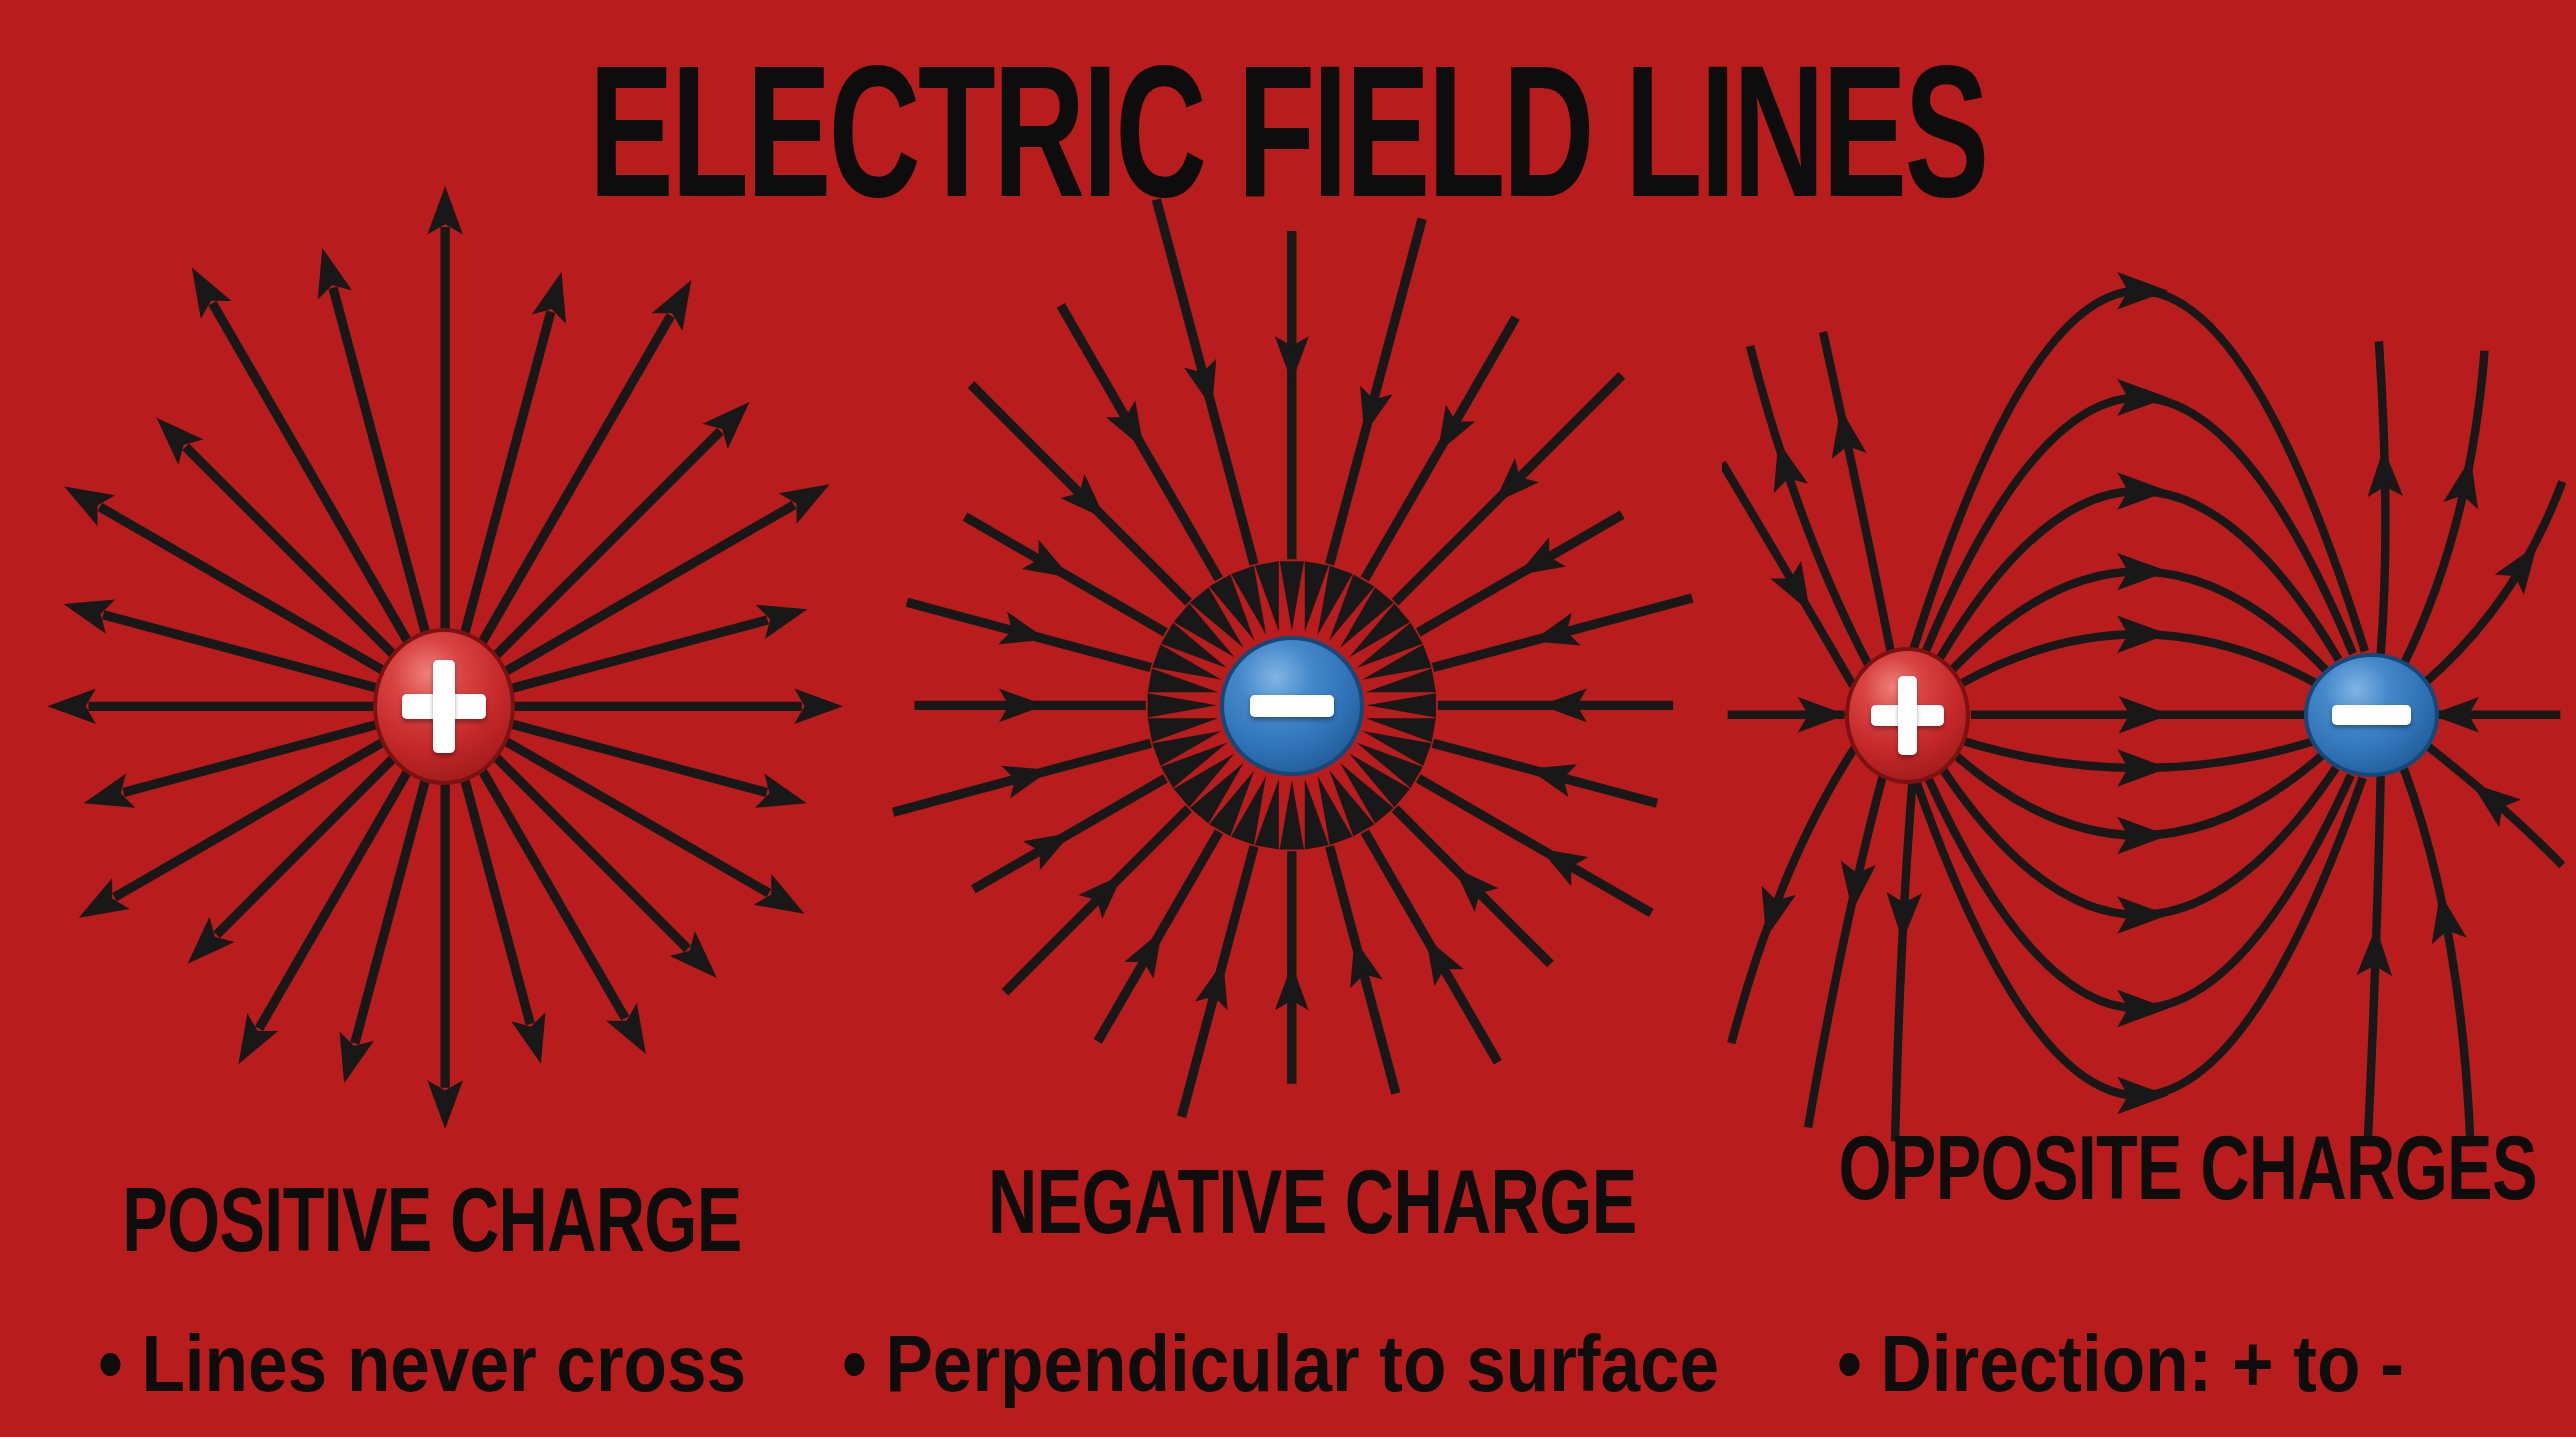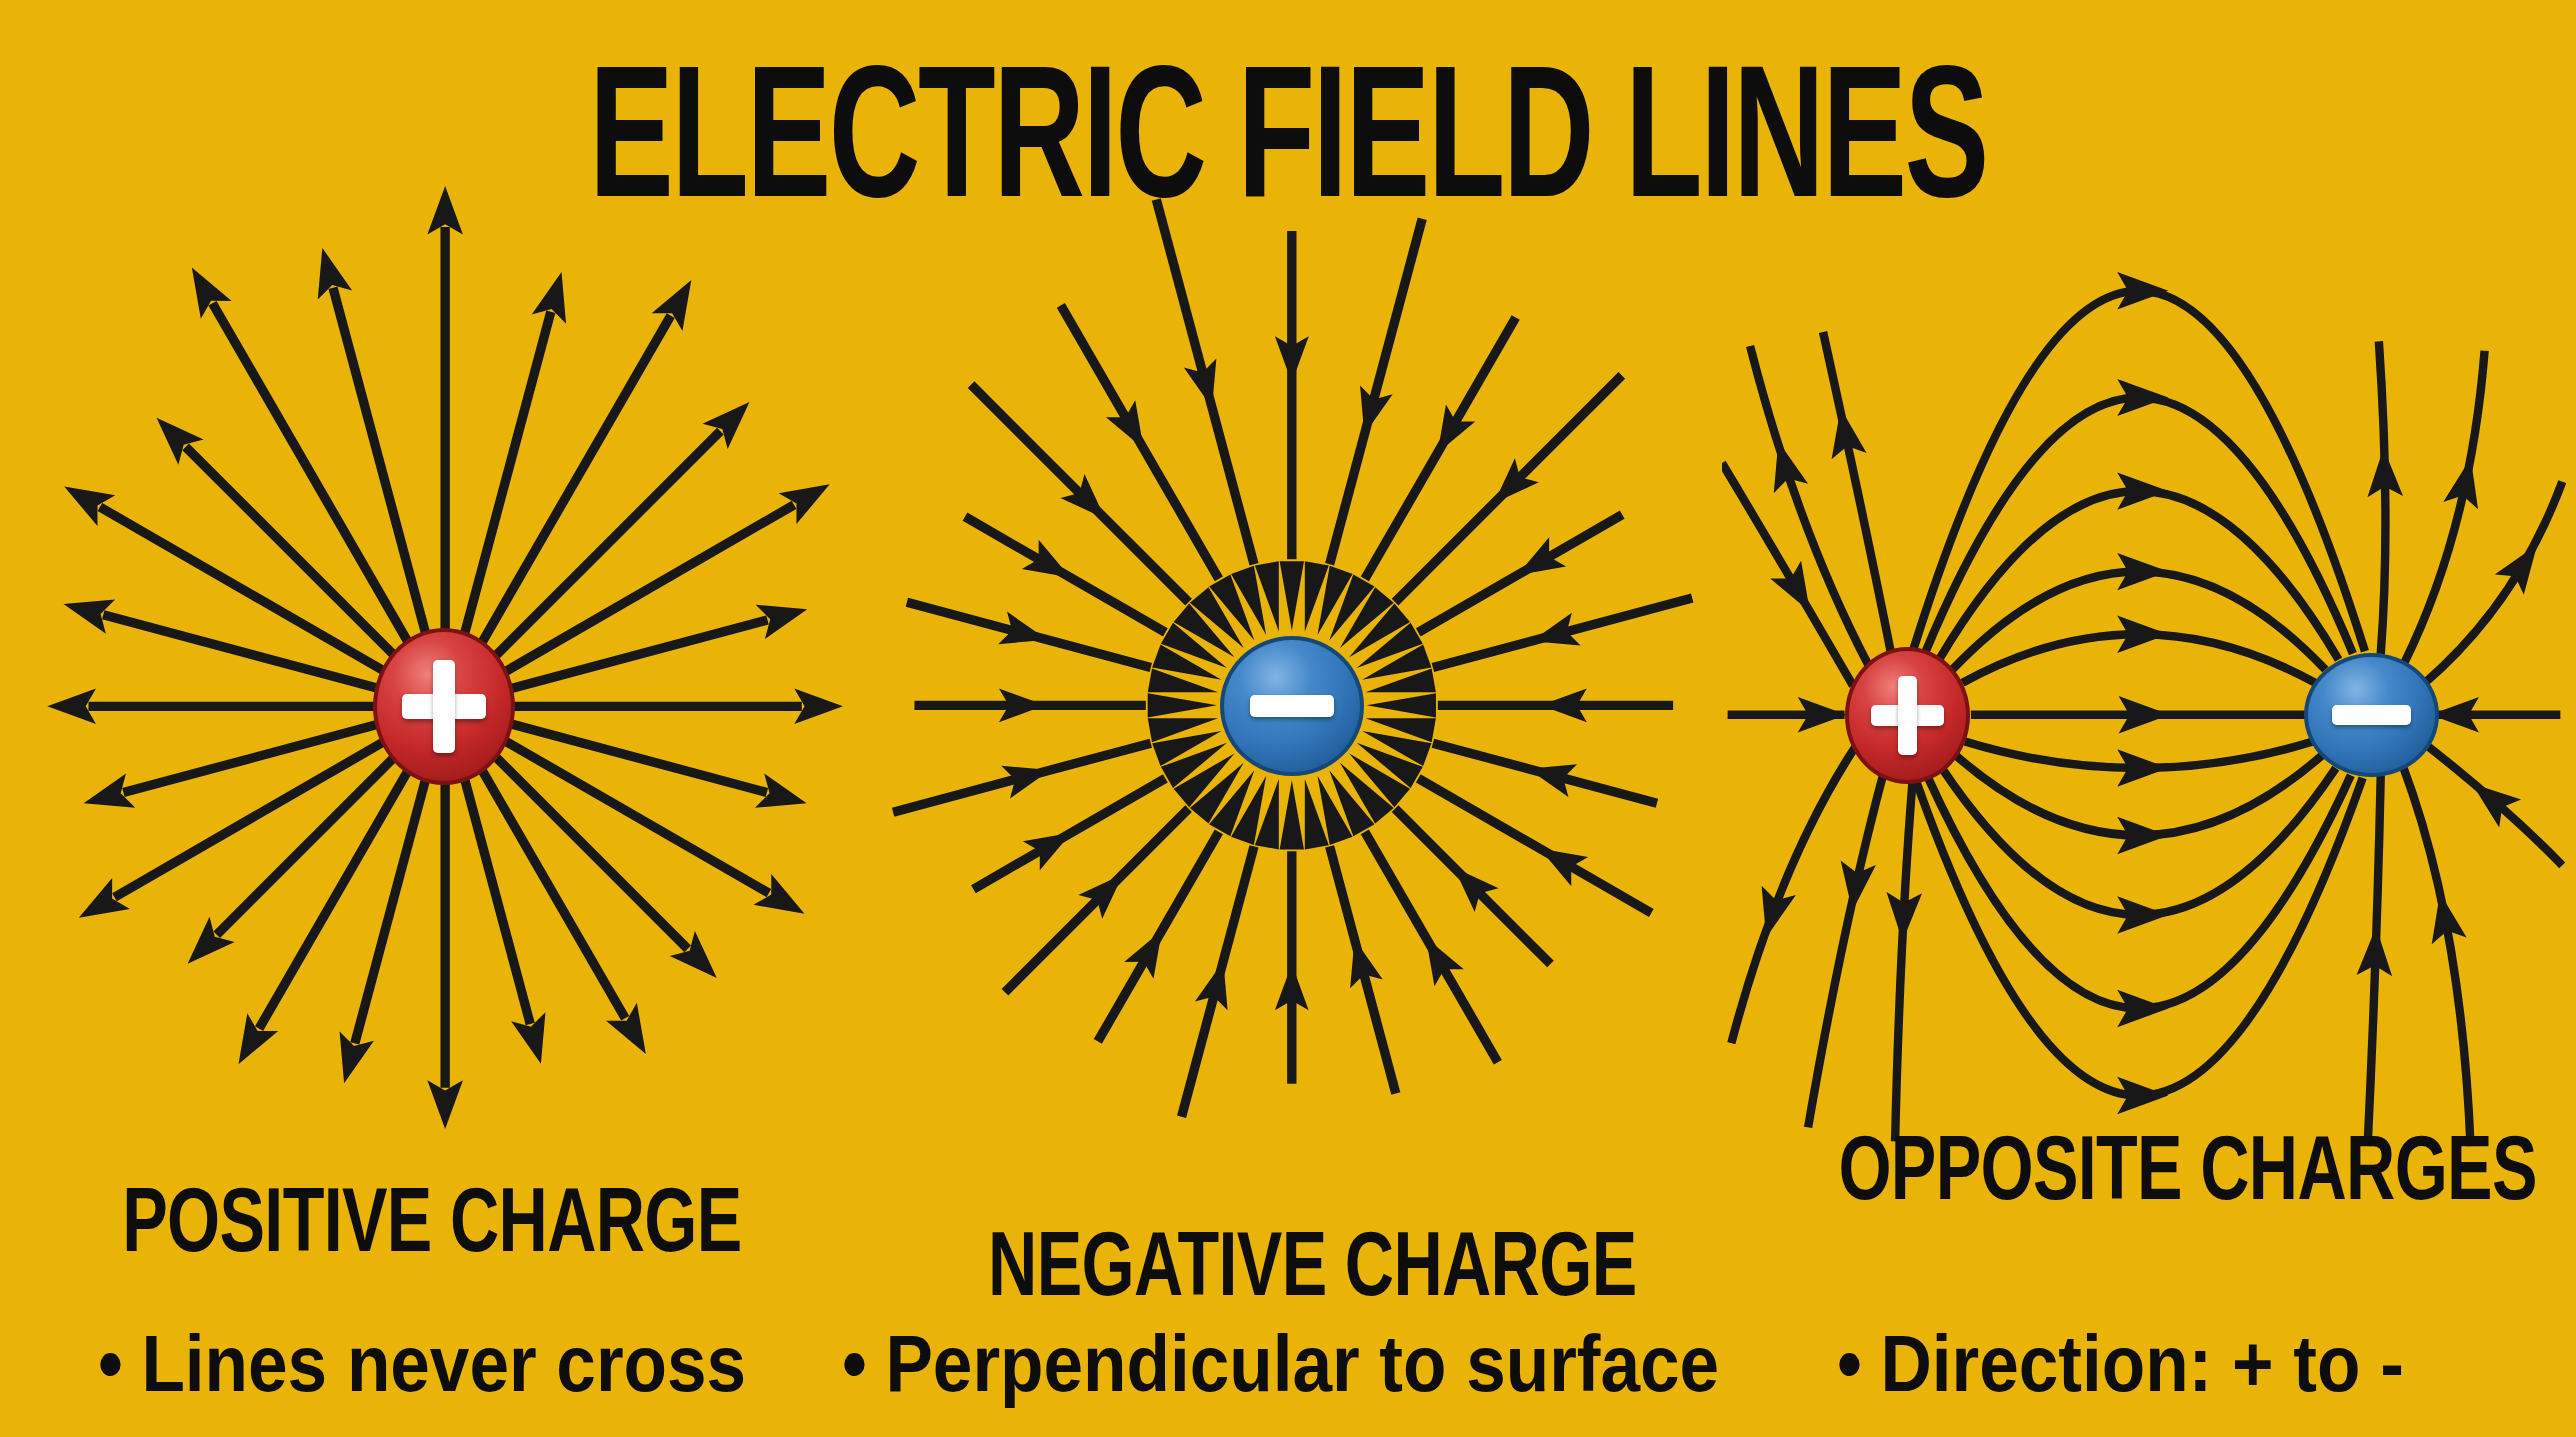--- a/index.html
+++ b/index.html
@@ -1,16 +1,16 @@
 <!DOCTYPE html>
 <html style="font-size:15px"><head>
 <meta charset="utf-8">
 <style>
   html,body{margin:0;padding:0;background:#e8e8e8;}
-  .canvas{position:relative;width:2576px;height:1438px;background:#eab308;overflow:hidden;
+  .canvas{position:relative;width:2576px;height:1438px;background:#b91c1c;overflow:hidden;
           font-family:"Liberation Sans", sans-serif;color:#111;}
   .title-wrap{position:absolute;left:0;top:24px;width:2576px;text-align:center;}
   .title-text{display:inline-block;font-size:187px;font-weight:700;letter-spacing:-3.7px;
               transform:scaleX(0.68);transform-origin:center;white-space:nowrap;color:#0d0d0d;}
   .diagram{position:absolute;top:0;left:0;}
   svg.field{position:absolute;}
   .charge{position:absolute;border-radius:50%;box-sizing:border-box;}
   .charge.pos{background:radial-gradient(circle at 38% 28%, #ef807c 0%, #d84341 26%, #c52829 55%, #a01b1b 84%, #8a1414 100%);
               border:4.7px solid #7c1111;}
   .charge.neg{background:radial-gradient(circle at 38% 28%, #82b4e4 0%, #4589cb 28%, #2f72b6 58%, #1d578f 88%, #174d81 100%);
@@ -182,21 +182,21 @@
         <polygon points="509.3,629.0 566.9,677.3 579.9,654.7" fill="#181818"></polygon>
         <polygon points="515.2,616.4 580.3,653.9 589.2,629.5" fill="#181818"></polygon>
         <polygon points="518.8,602.9 589.4,628.5 593.9,602.9" fill="#181818"></polygon>
       </svg>
     <div class="charge neg minus" style="left:1220px;top:636px;width:144px;height:140px;">
       <span class="symbol" aria-label="-">
         <span class="bar h"></span>
         
       </span>
     </div>
-    <div class="dlabel-wrap" style="left:880px;top:1212px;width:833px;">
+    <div class="dlabel-wrap" style="left:880px;top:1150px;width:833px;">
       <span class="dlabel">NEGATIVE CHARGE</span>
     </div>
   </section>
 
   <section class="diagram">
     <svg id="svg-dipole" class="field" style="left:1722px;top:154px" width="844" height="1011" viewBox="0 0 902 1080">
         <path d="M 256.9 565.0 Q 445.5 461.0 634.1 565.0" fill="none" stroke="#181818" stroke-width="9"></path>
         <polygon points="477.0,513.0 422.4,533.0 433.9,513.0 422.4,493.1" fill="#181818"></polygon>
         <path d="M 246.1 550.9 Q 445.5 341.1 644.9 550.9" fill="none" stroke="#181818" stroke-width="9"></path>
         <polygon points="477.0,446.0 422.4,465.9 433.9,446.0 422.4,426.1" fill="#181818"></polygon>

